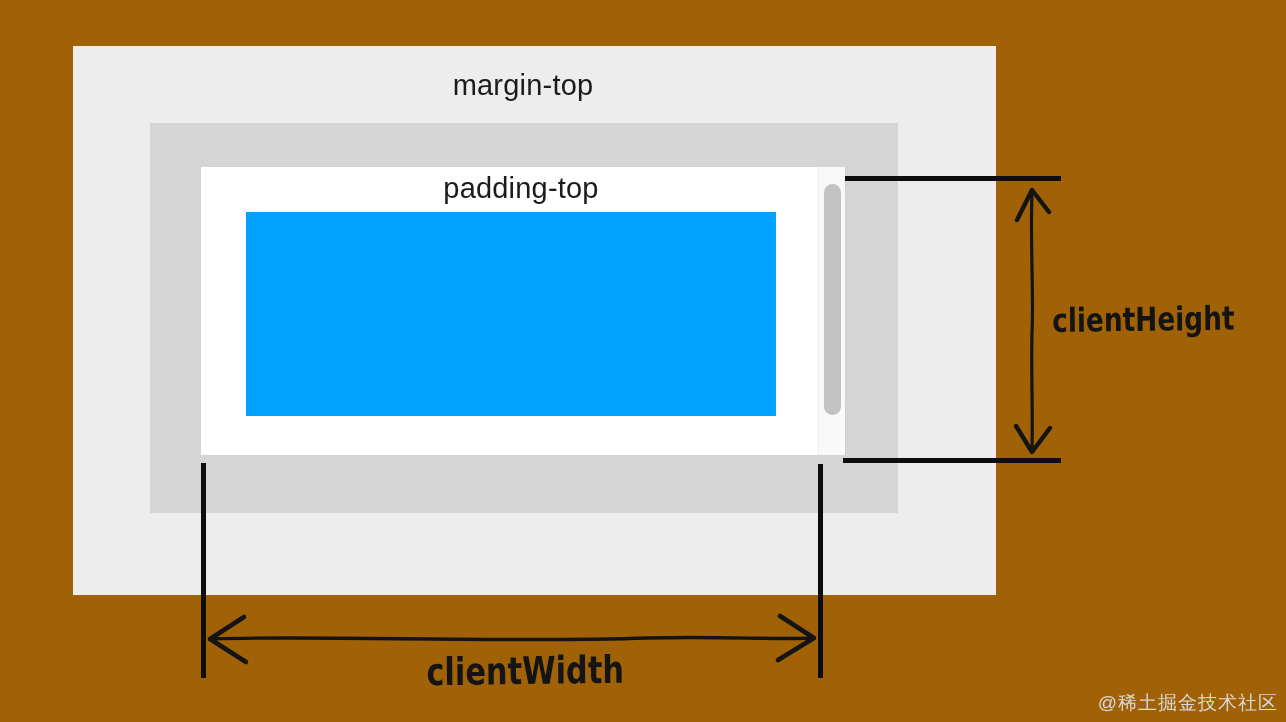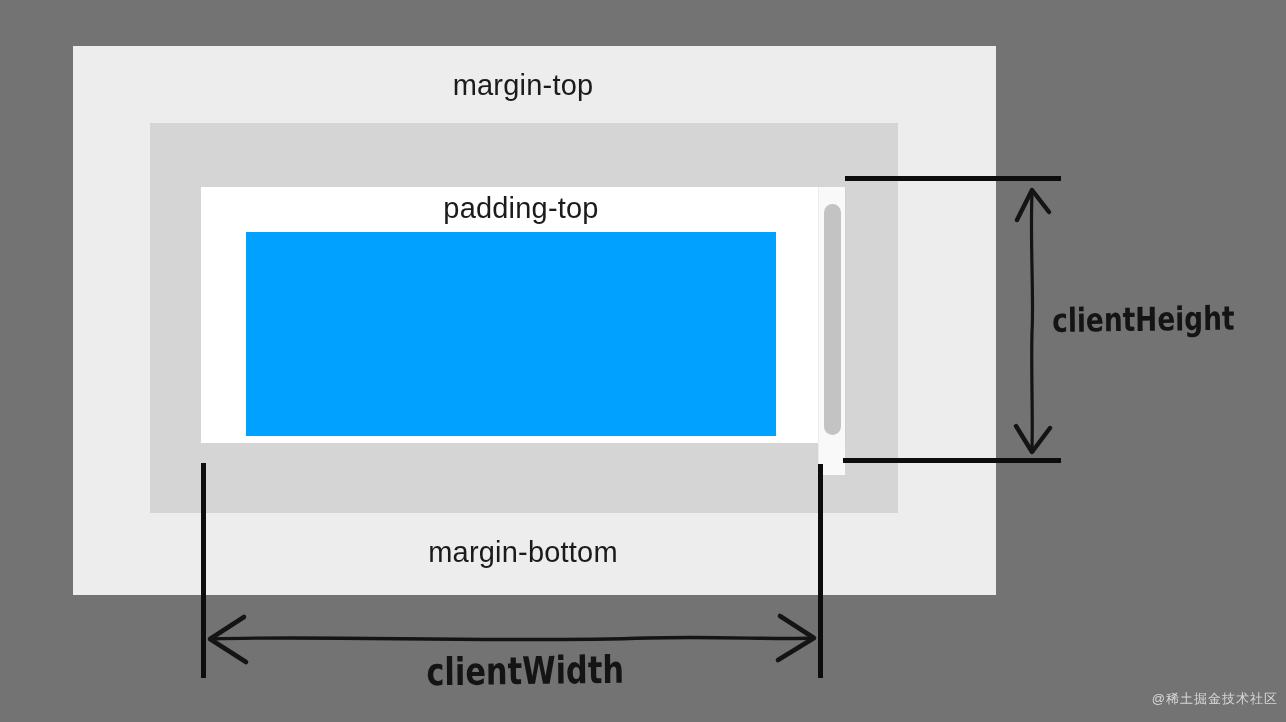--- a/index.html
+++ b/index.html
@@ -1,29 +1,29 @@
 <!DOCTYPE html>
 <html><head>
 <meta charset="utf-8">
 <style>
   html, body { margin: 0; padding: 0; background: #ffffff; }
   #canvas {
     position: relative;
     width: 1286px;
     height: 722px;
     overflow: hidden;
-    background: #737373;
+    background: #a16207;
     font-family: "Liberation Sans", sans-serif;
   }
   .abs { position: absolute; }
 
   
   .margin-box   { left: 73px;  top: 46px;  width: 923px; height: 549px; background: #EDEDED; }
   .border-box   { left: 77px;  top: 77px;  width: 748px; height: 390px; background: #D5D5D5; }
-  .padding-box  { left: 51px;  top: 64px;  width: 645px; height: 256px; background: #FFFFFF; border-right: 1px solid #cfcfcf; box-sizing: border-box;}
+  .padding-box  { left: 51px;  top: 44px;  width: 645px; height: 288px; background: #FFFFFF; border-right: 1px solid #cfcfcf; box-sizing: border-box;}
   .content-box  { left: 45px;  top: 45px;  width: 530px; height: 204px; background: #00A1FF; }
 
   
   .scrollbar-track { left: 617px; top: 0; width: 26px; height: 288px; background: #F9F9F9; border-left: 1px solid #ECECEC; }
   .scrollbar-thumb { left: 5px; top: 17px; width: 17px; height: 231px; background: #C3C3C3; border-radius: 9px; }
 
   
   .area-label {
     font-size: 29px;
     color: #1B1B1B;
@@ -57,21 +57,21 @@
     font-size: 38px;
     transform-origin: center top;
     transform: translateX(-50%) scaleX(0.80) rotate(-0.6deg);
   }
 
   .ch-arrow { left: 1005px; top: 180px; }
   .cw-arrow { left: 198px;  top: 610px; }
 
   .watermark {
     right: 8px; top: 690px;
-    font-size: 13px;
+    font-size: 19px;
     color: #D8D8D8;
     letter-spacing: 1px;
   }
 </style>
 </head>
 <body>
 
 <div id="canvas">
 
   <div class="abs margin-box">
@@ -84,21 +84,20 @@
 
         <div class="abs content-box"></div>
 
         <div class="abs scrollbar-track">
           <div class="abs scrollbar-thumb"></div>
         </div>
       </div>
 
     </div>
 
-    <div class="abs area-label" style="left:450px; top:506px;">margin-bottom</div>
   </div>
 
   <div class="abs mline ch-line-top"></div>
   <div class="abs mline ch-line-bottom"></div>
 
   <svg class="abs ch-arrow" width="56" height="282" viewBox="0 0 56 282">
     <path d="M27,14 C25,60 29,120 27,152 C26,192 28,232 27,268" stroke="#141414" stroke-width="3.2" fill="none" stroke-linecap="round"></path>
     <path d="M12,40 L27,10 L44,32" stroke="#141414" stroke-width="4.4" fill="none" stroke-linecap="round" stroke-linejoin="round"></path>
     <path d="M11,246 L27,272 L45,248" stroke="#141414" stroke-width="4.4" fill="none" stroke-linecap="round" stroke-linejoin="round"></path>
   </svg>

